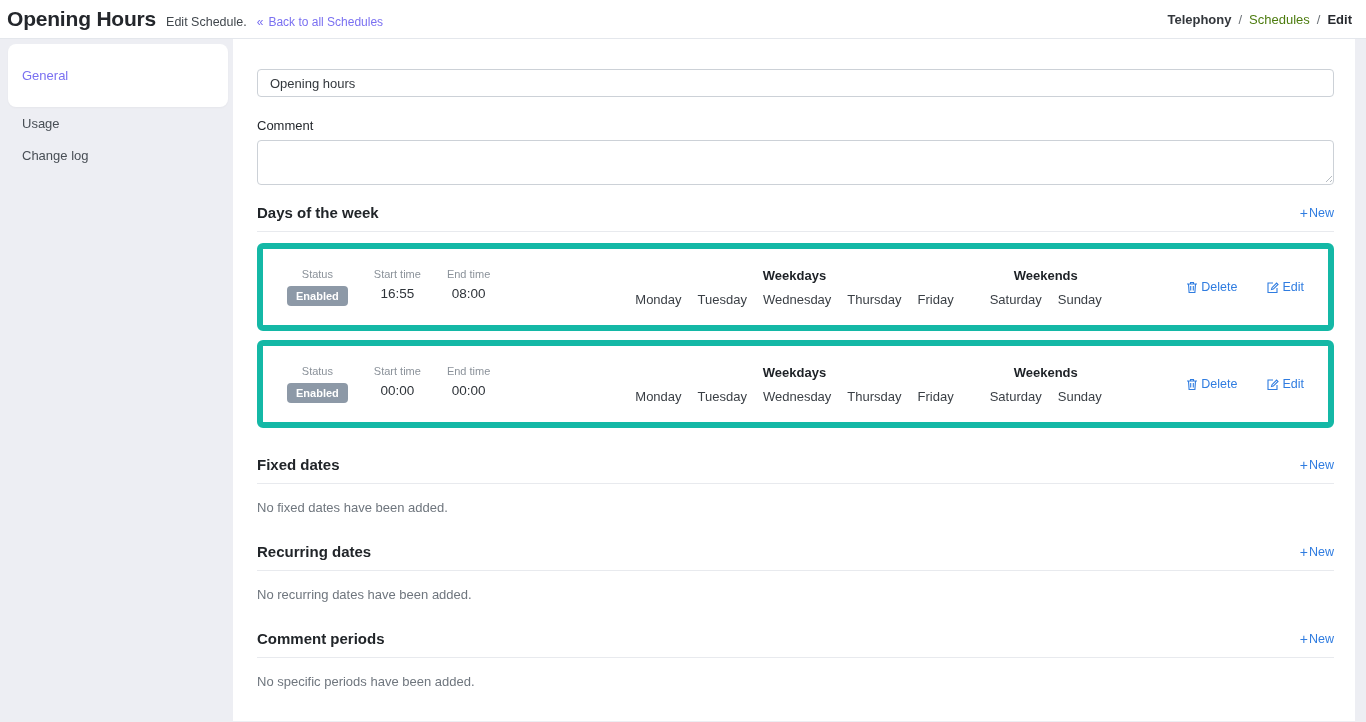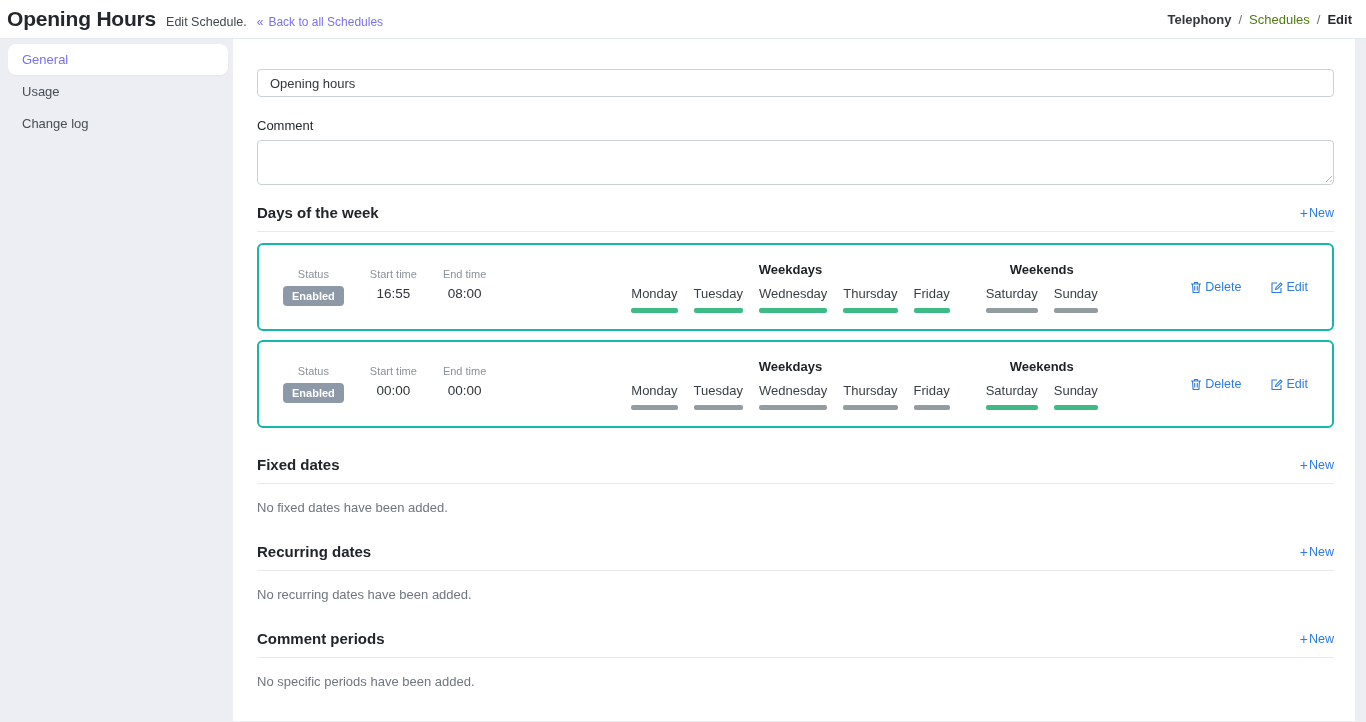--- a/index.html
+++ b/index.html
@@ -51,21 +51,21 @@
     color: #484e55;
     padding: 8px 14px 8px 22px;
     margin-bottom: 1px;
     cursor: pointer;
   }
   .side-item.active {
     background: #ffffff;
     color: #7a70f1;
     border-radius: 8px;
     margin: 0 5px 1px 8px;
-    padding: 8px 14px;
+    padding: 24px 14px;
     box-shadow: 0 1px 2px rgba(40,44,60,0.04);
   }
 
   .main {
     flex: 1;
     background: #ffffff;
     margin-right: 11px;
     padding: 30px 21px 30px 24px;
     overflow: hidden;
   }
@@ -124,21 +124,21 @@
     align-items: center;
     gap: 1px;
     cursor: pointer;
   }
   .new-link .plus { font-size: 14px; line-height: 1; }
   .section-divider { border: 0; border-top: 1px solid #e8eaee; margin-top: 10px; }
   .empty-text { font-size: 13px; color: #6f767e; margin-top: 16px; }
 
   
   .day-card {
-    border: 2px solid #14b8a6;
+    border: 6px solid #14b8a6;
     border-radius: 6px;
     height: 88px;
     margin-top: 11px;
     display: flex;
     align-items: center;
     padding: 0 24px;
     background: #fff;
   }
   .day-card + .day-card { margin-top: 9px; }
   .meta { display: flex; gap: 26px; align-items: flex-start; }
@@ -150,21 +150,21 @@
     color: #ffffff;
     font-size: 11px;
     font-weight: 700;
     border-radius: 4px;
     padding: 3px 9px;
     line-height: 1.3;
   }
   .day-groups { display: flex; gap: 36px; margin-left: 145px; }
   .group-title { font-size: 13px; font-weight: 700; color: #1d2126; text-align: center; margin-bottom: 9px; }
   .day-row { display: flex; gap: 16px; }
-  .day-col { display: flex; flex-direction: column; align-items: center; }
+  .day-col { display: flex; align-items: center; }
   .day-name { font-size: 13px; color: #3a3f45; white-space: nowrap; }
   .day-bar { height: 5px; width: 100%; border-radius: 2px; margin-top: 7px; }
   .row-actions { margin-left: auto; display: flex; gap: 30px; }
   .action-link {
     font-size: 12.5px;
     color: #2f7ce0;
     text-decoration: none;
     display: inline-flex;
     align-items: flex-end;
     gap: 3px;

